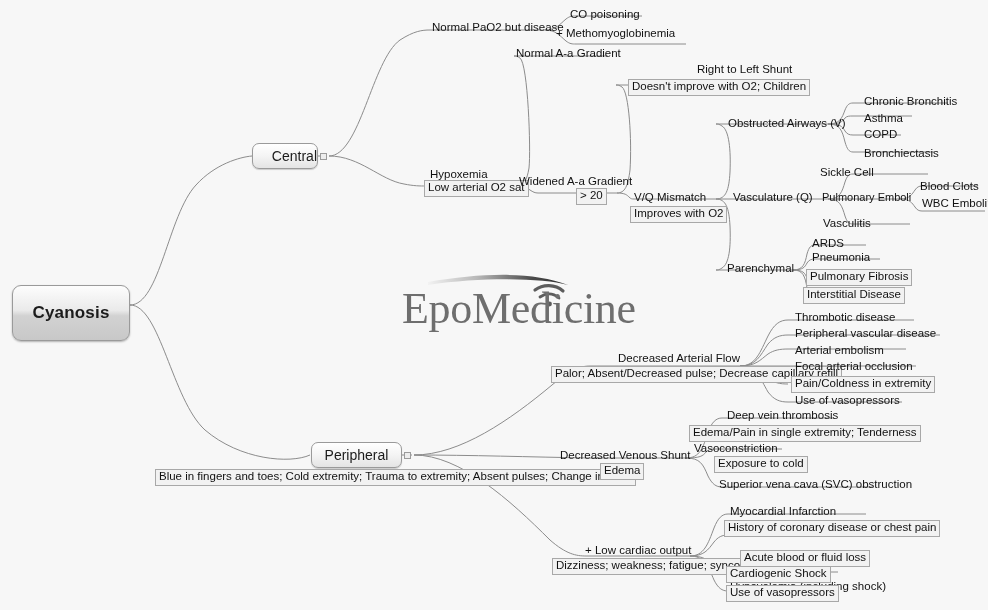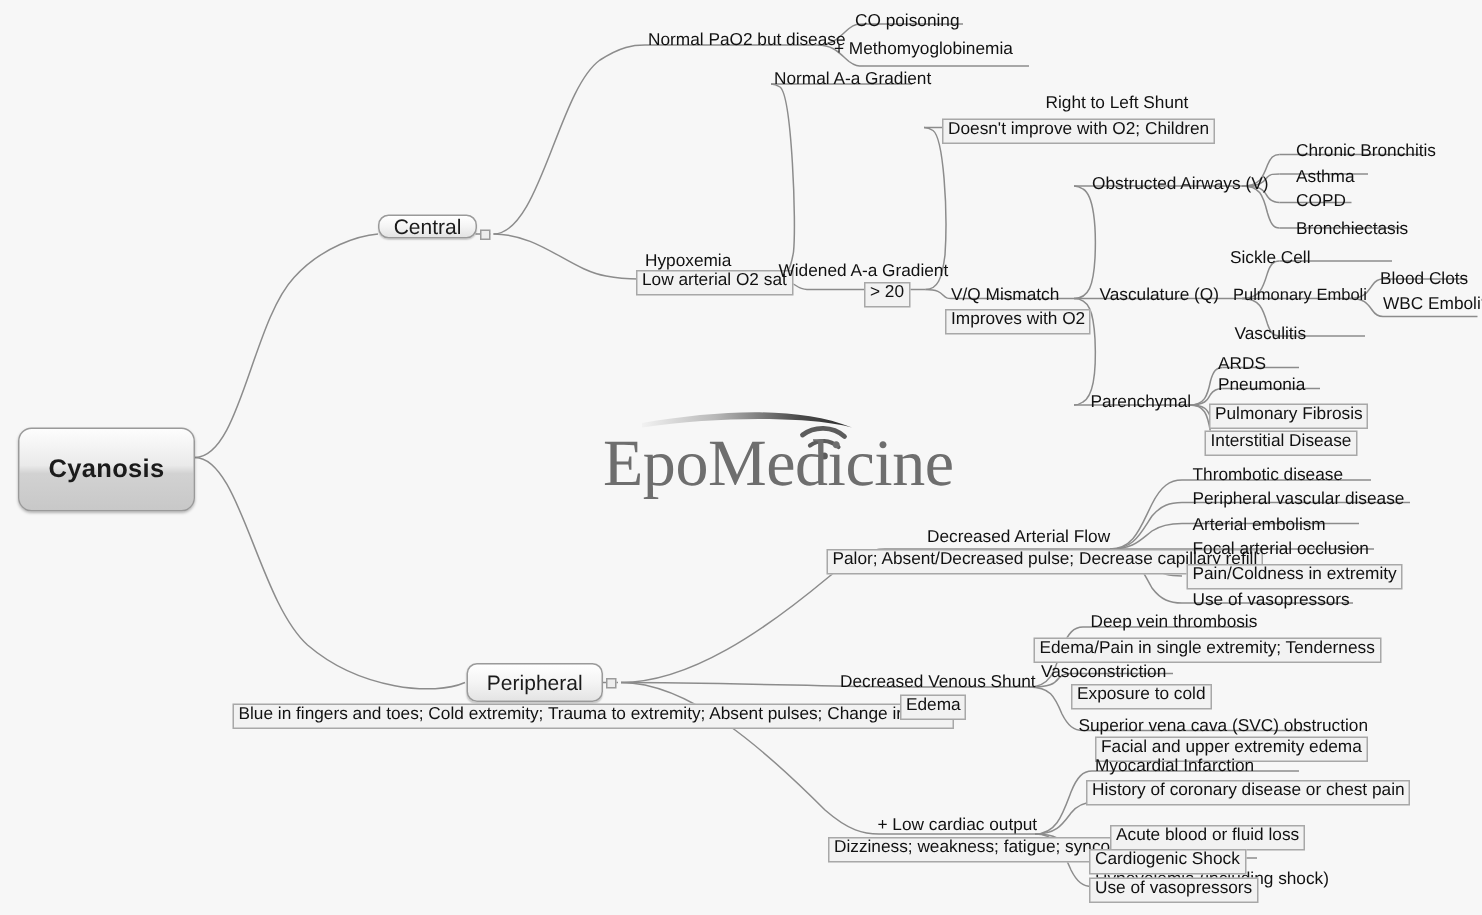--- a/index.html
+++ b/index.html
@@ -197,21 +197,21 @@
       <path d="M138 39 C 144 35, 151 35, 157 40" stroke="#5c5c5c" stroke-width="2.8" fill="none" stroke-linecap="round"></path>
       <circle cx="147.5" cy="46" r="2.4" fill="#5c5c5c"></circle>
     </svg>
     <div class="wm-text">EpoMedicine</div>
   </div>
 
   <div class="root-node" style="left:12px;top:285px;width:118px;height:56px;font-size:17px;">
     <span>Cyanosis</span>
   </div>
 
-  <div class="branch-node" style="left:252px;top:143px;width:66px;height:16px;font-size:14px;">
+  <div class="branch-node" style="left:252px;top:143px;width:66px;height:26px;font-size:14px;justify-content:flex-end;">
     <span>Central</span>
   </div>
   <div class="tiny-knob" style="left:320px;top:153px;"></div>
 
 
   <div class="topic" style="left:432px;top:22px;font-size:11.5px;">Normal PaO2 but disease</div>
   <div class="topic" style="left:570px;top:9px;font-size:11.5px;">CO poisoning</div>
   <div class="topic" style="left:556px;top:28px;font-size:11.5px;">+ Methomyoglobinemia</div>
 
   <div class="topic" style="left:430px;top:169px;font-size:11.5px;">Hypoxemia</div>
@@ -267,21 +267,20 @@
   <div class="topic" style="left:560px;top:450px;font-size:11.5px;">Decreased Venous Shunt</div>
   <div class="note" style="left:600px;top:463px;font-size:11.5px;">Edema</div>
 
   <div class="topic" style="left:727px;top:410px;font-size:11.5px;">Deep vein thrombosis</div>
   <div class="note" style="left:689px;top:425px;font-size:11.5px;">Edema/Pain in single extremity; Tenderness</div>
 
   <div class="topic" style="left:694px;top:443px;font-size:11.5px;">Vasoconstriction</div>
   <div class="note" style="left:714px;top:456px;font-size:11.5px;">Exposure to cold</div>
 
   <div class="topic" style="left:719px;top:479px;font-size:11.5px;">Superior vena cava (SVC) obstruction</div>
-  <div class="note" style="left:730px;top:491px;font-size:11.5px;">Facial and upper extremity edema</div>
 
   <div class="topic" style="left:585px;top:545px;font-size:11.5px;">+ Low cardiac output</div>
   <div class="note" style="left:552px;top:558px;font-size:11.5px;">Dizziness; weakness; fatigue; syncope</div>
 
   <div class="topic" style="left:730px;top:506px;font-size:11.5px;">Myocardial Infarction</div>
   <div class="note" style="left:724px;top:520px;font-size:11.5px;">History of coronary disease or chest pain</div>
 
   <div class="topic" style="left:730px;top:537px;font-size:11.5px;margin-top:44px;">Hypovolemia (including shock)</div>
   <div class="note" style="left:740px;top:550px;font-size:11.5px;">Acute blood or fluid loss</div>
 

